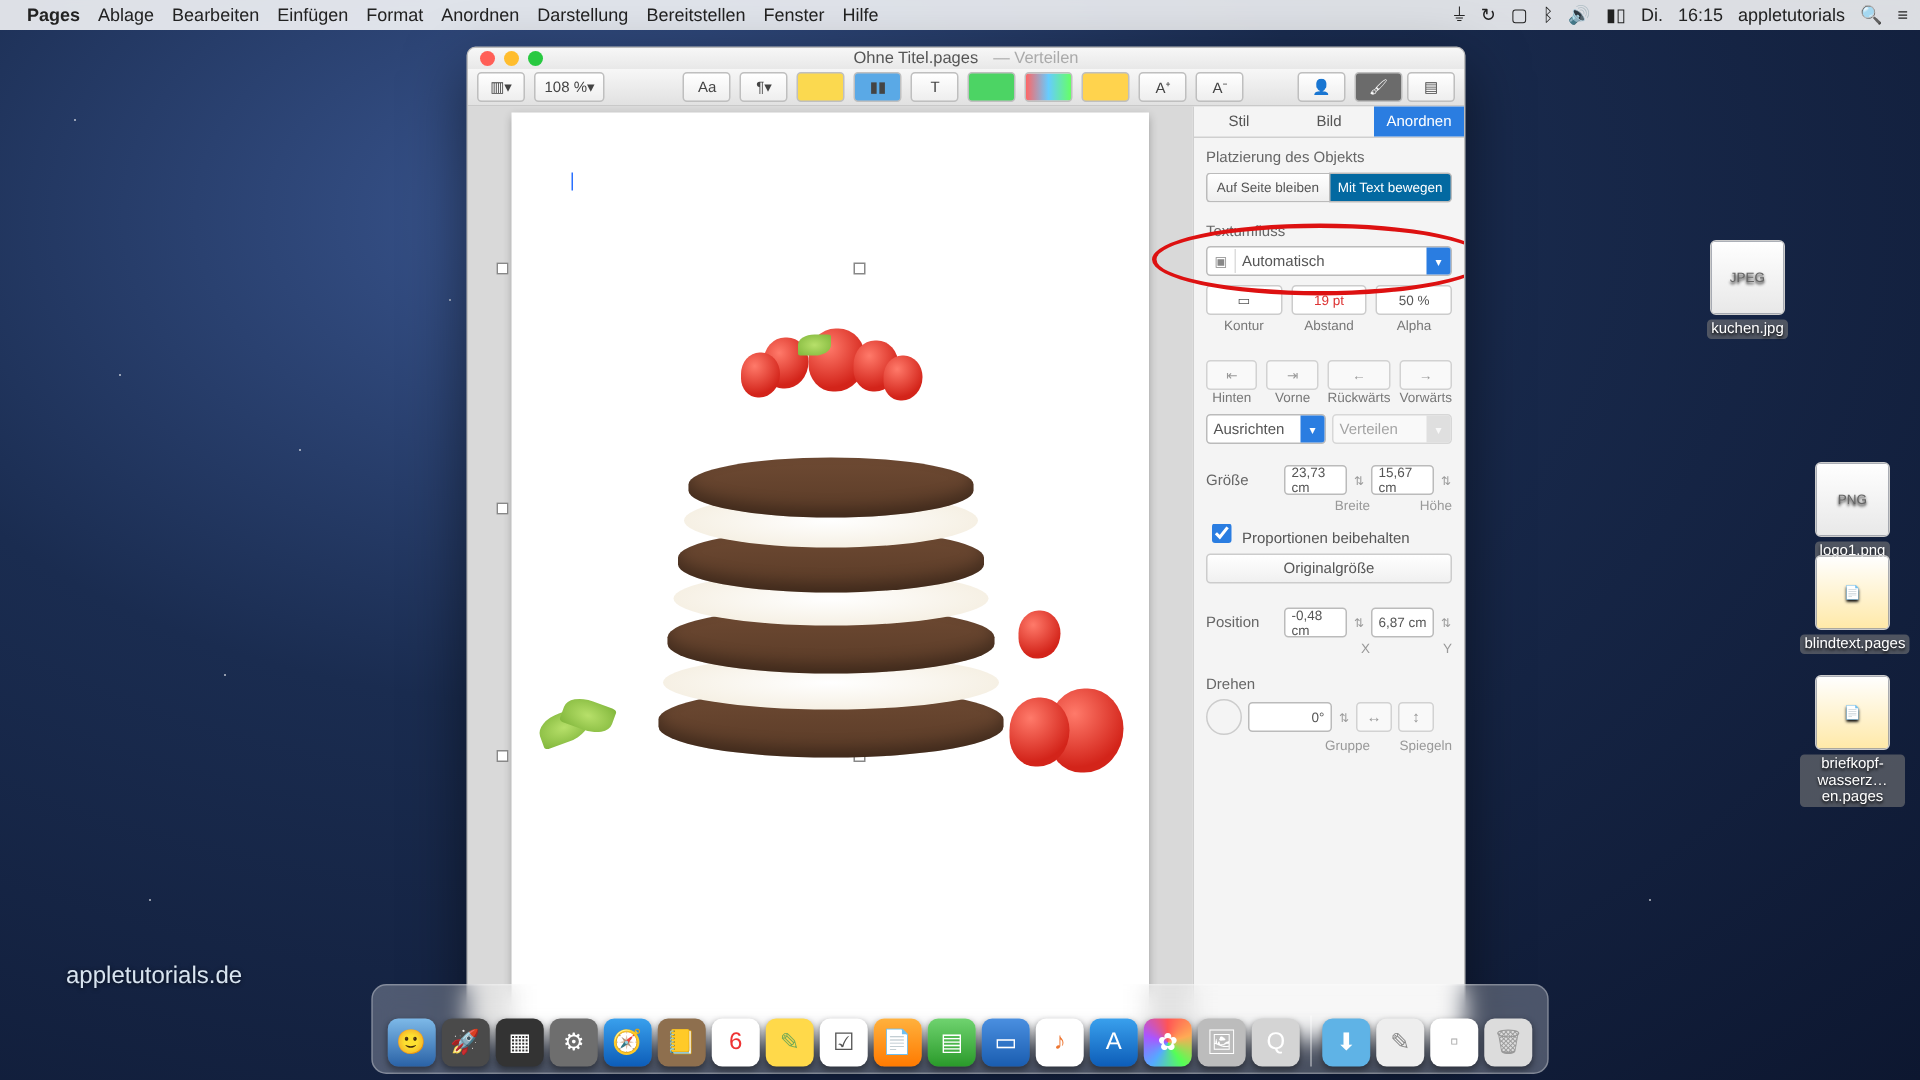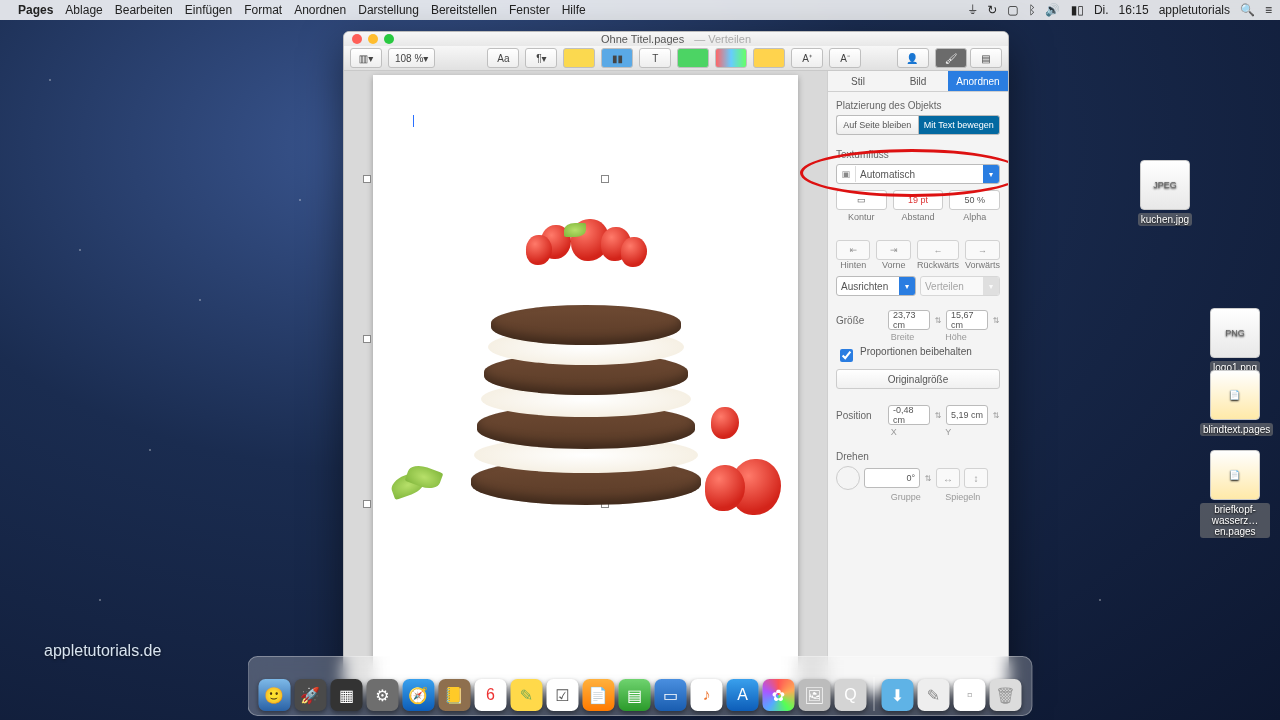--- a/index.html
+++ b/index.html
@@ -7,21 +7,21 @@
 
 body::before{content:"";position:absolute;inset:0;background-image:radial-gradient(1px 1px at 50px 80px,#fff,transparent),radial-gradient(1px 1px at 200px 300px,#fff,transparent),radial-gradient(1px 1px at 400px 500px,#fff,transparent),radial-gradient(1px 1px at 900px 200px,#fff,transparent),radial-gradient(1px 1px at 1100px 600px,#fff,transparent),radial-gradient(1px 1px at 100px 600px,#fff,transparent),radial-gradient(1px 1px at 700px 100px,#fff,transparent),radial-gradient(1px 1px at 300px 200px,#fff,transparent),radial-gradient(1px 1px at 150px 450px,#fff,transparent),radial-gradient(1px 1px at 80px 250px,#fff,transparent);pointer-events:none}
 
 .menubar{position:absolute;top:0;left:0;right:0;height:20px;background:rgba(255,255,255,.85);backdrop-filter:blur(6px);display:flex;align-items:center;padding:0 8px;font-size:12px;color:#222}
 .menubar .apple{font-size:14px;margin-right:10px}
 .menubar .app{font-weight:600;margin-right:12px}
 .menubar .m{margin-right:12px}
 .menubar .spacer{flex:1}
 .menubar .r{margin-left:10px;font-size:12px}
 
-.win{position:absolute;left:343px;top:31px;width:664px;height:660px;background:#ececec;border-radius:6px;box-shadow:0 15px 40px rgba(0,0,0,.5);overflow:hidden;border:1px solid #bcbcbc;display:flex;flex-direction:column}
+.win{position:absolute;left:311px;top:31px;width:664px;height:660px;background:#ececec;border-radius:6px;box-shadow:0 15px 40px rgba(0,0,0,.5);overflow:hidden;border:1px solid #bcbcbc;display:flex;flex-direction:column}
 .titlebar{height:14px;display:flex;align-items:center;padding:0 8px;gap:6px;background:linear-gradient(#f7f7f7,#e8e8e8);position:relative;justify-content:center;font-size:11px;color:#555}
 .tl{position:absolute;left:8px;display:flex;gap:6px}
 .tl span{width:10px;height:10px;border-radius:50%;display:inline-block}
 .tl .c1{background:#ff5f57}.tl .c2{background:#ffbd2e}.tl .c3{background:#28c940}
 .titlebar .ed{color:#aaa;margin-left:4px}
 .toolbar{height:24px;background:linear-gradient(#f7f7f7,#e1e1e1);border-bottom:1px solid #c9c9c9;display:flex;align-items:center;padding:0 6px;gap:6px}
 .tbtn{height:18px;min-width:20px;background:linear-gradient(#fff,#eee);border:1px solid #bfbfbf;border-radius:3px;display:flex;align-items:center;justify-content:center;font-size:10px;color:#444;padding:0 5px}
 .tbtn.hl{background:#fbd94f}
 .tgrp{display:flex;gap:3px}
 .toolbar .z{font-size:10px;padding:0 6px}
@@ -64,22 +64,22 @@
 .circle-ann{position:absolute;border:3px solid #d11;border-radius:50%;pointer-events:none}
 .row3{display:flex;gap:6px;margin-top:6px;text-align:center;font-size:9px;color:#777}
 .row3 .cell{flex:1}
 .row3 .ctrl{height:18px;border:1px solid #ccc;border-radius:3px;background:#fff;display:flex;align-items:center;justify-content:center;margin-bottom:2px;font-size:9px;color:#555}
 .mini{height:18px;border:1px solid #d2d2d2;border-radius:3px;background:#f9f9f9;display:flex;align-items:center;justify-content:center;color:#999}
 .field{display:flex;align-items:center;gap:4px;margin-bottom:2px}
 .field .lab{width:48px;text-align:left;color:#666}
 .field .inp{flex:1;height:18px;border:1px solid #bbb;border-radius:3px;background:#fff;display:flex;align-items:center;justify-content:flex-end;padding:0 4px;font-size:9px}
 .field .stp{width:8px;color:#999;font-size:8px;text-align:center}
 .sub{display:flex;font-size:9px;color:#999}
-.sub span{flex:1;text-align:left}
-.chk{display:flex;align-items:flex-start;gap:4px;margin:4px 0}
+.sub span{flex:1;text-align:right}
+.chk{display:flex;align-items:flex-end;gap:4px;margin:4px 0}
 .chk input{accent-color:#2a7de1}
 .btnflat{height:18px;border:1px solid #ccc;border-radius:3px;background:linear-gradient(#fff,#f0f0f0);display:flex;align-items:center;justify-content:center;margin-bottom:4px}
 .btnrow{display:flex;gap:6px;margin-top:4px}
 .btnrow .btnflat{flex:1;color:#aaa}
 
 .dock{position:absolute;bottom:4px;left:50%;transform:translateX(-50%);height:50px;padding:4px 10px;background:rgba(255,255,255,.25);border-radius:10px;display:flex;align-items:flex-end;gap:4px;backdrop-filter:blur(8px);border:1px solid rgba(255,255,255,.3)}
 .dock .di{width:32px;height:32px;border-radius:7px;display:flex;align-items:center;justify-content:center;font-size:16px;color:#fff;box-shadow:0 2px 4px rgba(0,0,0,.4)}
 .dock .sep{width:1px;height:34px;background:rgba(255,255,255,.5);margin:0 3px}
 .desktop-icon{position:absolute;width:70px;text-align:center;color:#fff;font-size:10px;text-shadow:0 1px 2px #000}
 .desktop-icon .fi{width:48px;height:48px;margin:0 auto 3px;background:linear-gradient(#fff,#e8e8e8);border-radius:4px;border:1px solid #ccc;display:flex;align-items:center;justify-content:center;color:#666;font-size:9px}
@@ -260,21 +260,21 @@
       </div>
 
       <div class="sec">
         <div class="field">
           <div class="lab">Position</div>
           <div class="inp">
               <span>-0,48 cm</span>
             </div>
             <div class="stp">⇅</div>
           <div class="inp">
-              <span>5,19 cm</span>
+              <span>6,87 cm</span>
             </div>
             <div class="stp">⇅</div>
         </div>
         <div class="sub">
             <span></span>
             <span>X</span>
             <span>Y</span>
           </div>
       </div>
 

